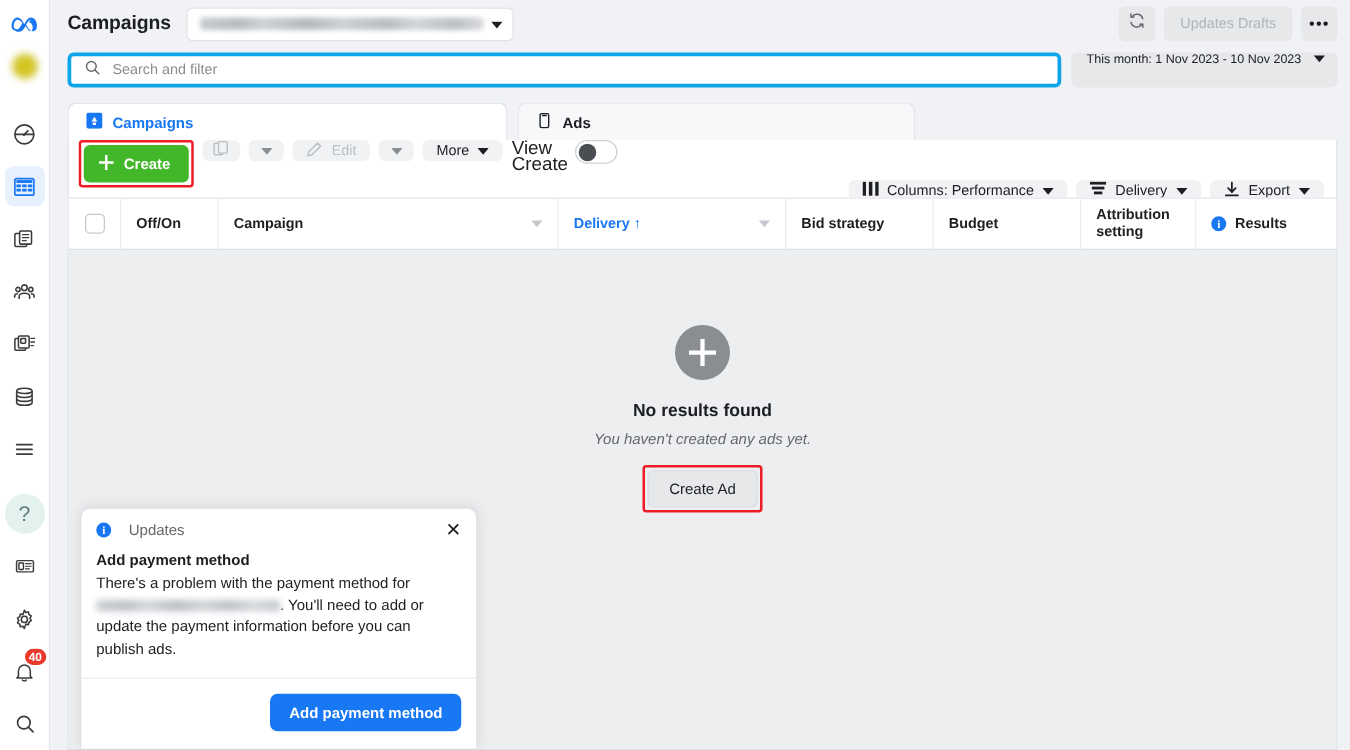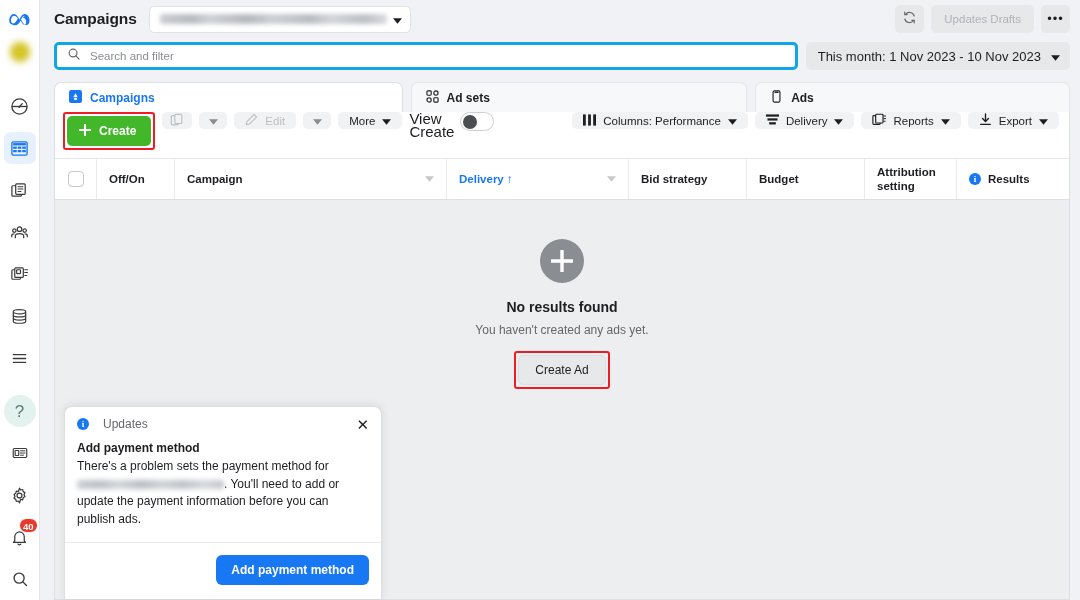--- a/index.html
+++ b/index.html
@@ -78,22 +78,22 @@
     flex: 1; height: 28px; background: #fff; border: 3px solid #0ea5e9;
     border-radius: 5px; display: flex; align-items: center; padding: 0 10px; gap: 9px;
   }
   .searchbox input {
     border: none; outline: none; background: transparent; flex: 1;
     font-size: 11.5px; color: #1c1e21; font-family: inherit;
   }
   .searchbox input::placeholder { color: #8a8d91; }
   .daterange {
     height: 28px; background: #e6e8ea; border-radius: 5px;
-    display: flex; align-items: center; gap: 10px; padding: 0 10px 0 12px;
-    font-size: 13px; color: #1c1e21; cursor: pointer; white-space: nowrap;
+    display: flex; gap: 10px; padding: 0 10px 0 12px;
+    font-size: 10px; color: #1c1e21; cursor: pointer; white-space: nowrap;
   }
 
   
   .tabs { display: flex; gap: 8px; padding: 8px 10px 0 14px; flex: 0 0 auto; }
   .tab {
     height: 30px; background: #f7f8fa; border: 1px solid #e4e6eb;
     border-bottom: none; border-radius: 7px 7px 0 0;
     display: flex; align-items: center; gap: 8px; padding: 0 14px;
     font-size: 12px; color: #1c1e21; font-weight: 600; cursor: pointer;
   }
@@ -131,21 +131,21 @@
   .viewsetup {
     font-size: 15px; color: #1c1e21; line-height: 13px;
     margin-left: 0; margin-right: 2px; width: 42px;
   }
   .toggle {
     width: 34px; height: 19px; background: #fff; border: 1px solid #ccd0d5;
     border-radius: 11px; display: flex; align-items: center; padding: 2px;
     cursor: pointer; flex: 0 0 34px;
   }
   .toggle .knob { width: 14px; height: 14px; border-radius: 50%; background: #4a4d52; }
-  .tb-right { margin-left: auto; display: flex; align-items: center; gap: 7px; }
+  .tb-right { margin-left: auto; display: flex; align-items: center; gap: 7px; margin-top: 32px; }
 
   
   .thead {
     height: 42px; display: flex; align-items: stretch;
     border-top: 1px solid #e4e6eb; border-bottom: 1px solid #dcdfe3;
     flex: 0 0 42px; background: #fff;
   }
   .th {
     display: flex; align-items: center; padding: 0 12px;
     font-size: 11.5px; font-weight: 700; color: #1c1e21;
@@ -160,29 +160,29 @@
   .th-caret { margin-left: auto; color: #c5c8cc; font-size: 8px; }
   .info-i {
     width: 12px; height: 12px; border-radius: 50%; background: #1877f2;
     color: #fff; font-size: 9px; font-weight: 700; text-align: center;
     line-height: 12px; margin-right: 7px; font-family: "Liberation Serif", serif;
   }
 
   
   .tbody { flex: 1; background: #eceef0; position: relative; min-height: 0; }
   .empty {
-    position: absolute; left: 0; right: 0; top: 39px;
+    position: absolute; left: 0; right: 0; top: 60px;
     display: flex; flex-direction: column; align-items: center;
   }
   .empty-circle {
     width: 44px; height: 44px; border-radius: 50%; background: #8a8d91;
     display: flex; align-items: center; justify-content: center; margin-bottom: 16px;
   }
   .empty-title { font-size: 14px; font-weight: 700; color: #1c1e21; margin-bottom: 8px; }
-  .empty-sub { font-size: 12px; color: #65676b; margin-bottom: 14px; }
+  .empty-sub { font-size: 12px; color: #65676b; margin-bottom: 14px; font-style: italic; }
   .createad-wrap { position: relative; padding: 4px; }
   .createad-wrap::after {
     content: ""; position: absolute; inset: 0;
     border: 2px solid #ee1c25; border-radius: 3px; pointer-events: none;
   }
   .btn-createad {
     height: 30px; background: #e6e8ea; border: 1px solid #dadde1; border-radius: 5px;
     padding: 0 16px; font-size: 12px; color: #1c1e21; font-family: inherit; cursor: pointer;
   }
 
@@ -404,31 +404,20 @@
   <div class="tabs">
     <div class="tab w1 active">
       <span>
         <svg width="13" height="13" viewBox="0 0 14 14">
             <rect width="14" height="14" rx="2.4" fill="#1877f2"></rect>
             <path d="M7 3.4l2.4 4.4H4.6z" fill="#fff"></path>
             <path d="M5.6 8.6h2.8v2.2H5.6z" fill="#fff"></path>
           </svg>
       </span>
       <span>Campaigns</span>
-    </div>
-    <div class="tab w2">
-      <span>
-        <svg width="13" height="13" viewBox="0 0 14 14" fill="none" stroke="#1c1e21" stroke-width="1.2">
-          <rect x="1" y="1" width="4.6" height="4.6" rx="1"></rect>
-            <rect x="8.4" y="1" width="4.6" height="4.6" rx="2.3"></rect>
-          <rect x="1" y="8.4" width="4.6" height="4.6" rx="2.3"></rect>
-            <rect x="8.4" y="8.4" width="4.6" height="4.6" rx="1"></rect>
-        </svg>
-      </span>
-      <span>Ad sets</span>
     </div>
     <div class="tab w3">
       <span>
         <svg width="13" height="13" viewBox="0 0 14 14" fill="none" stroke="#1c1e21" stroke-width="1.2">
           <rect x="3.3" y="1" width="7.4" height="12" rx="1.3"></rect>
             <path d="M5.4 2.6h3.2" stroke-linecap="round"></path>
         </svg>
       </span>
       <span>Ads</span>
     </div>
@@ -523,35 +512,20 @@
               </svg>
           </span>
           <span>Delivery</span>
           <span>
             <svg width="9" height="6" viewBox="0 0 10 6">
                 <path d="M0 0h10L5 6z" fill="#1c1e21"></path>
               </svg>
           </span>
         </button>
 
-        <button class="tb-btn">
-          <span>
-            <svg width="14" height="13" viewBox="0 0 16 14" fill="none" stroke="#1c1e21" stroke-width="1.3">
-              <rect x="1" y="2.6" width="8.4" height="10" rx="1"></rect>
-                <rect x="4.2" y="1" width="8.4" height="10" rx="1" fill="#f1f2f4"></rect>
-              <path d="M13.6 3h2M13.6 6h2M13.6 9h1.4" stroke-linecap="round" stroke-width="1.1"></path>
-            </svg>
-          </span>
-          <span>Reports</span>
-          <span>
-            <svg width="9" height="6" viewBox="0 0 10 6">
-                <path d="M0 0h10L5 6z" fill="#1c1e21"></path>
-              </svg>
-          </span>
-        </button>
 
         <button class="tb-btn">
           <span>
             <svg width="13" height="13" viewBox="0 0 14 14" fill="none" stroke="#1c1e21" stroke-width="1.5" stroke-linecap="round">
               <path d="M7 1v8"></path>
                 <path d="M3.8 6L7 9.2 10.2 6"></path>
                 <path d="M1.8 12.2h10.4"></path>
             </svg>
           </span>
           <span>Export</span>
@@ -618,21 +592,21 @@
 
       <div class="updates">
         <div class="upd-head">
           <span class="info-i">i</span>
           <span class="upd-title">Updates</span>
           <span class="upd-x">✕</span>
         </div>
         <div class="upd-body">
           <div class="upd-h2">Add payment method</div>
           <div class="upd-text">
-            <span>There's a problem sets the payment method for</span>
+            <span>There's a problem with the payment method for</span>
             <span class="name-blur"></span><span>. You'll need to add or update the payment information before you can publish ads.</span>
           </div>
         </div>
         <div class="upd-foot">
           <button class="btn-blue">Add payment method</button>
         </div>
       </div>
     </div>
 
   </div>

